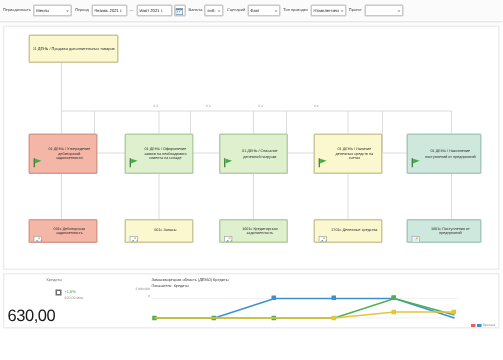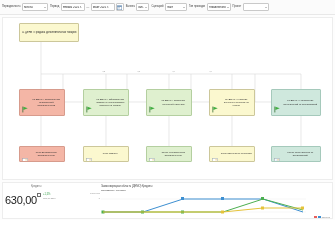--- a/index.html
+++ b/index.html
@@ -125,21 +125,21 @@
   }
   .kpi {
     position: absolute; left: 2px; top: 2px;
     width: 78px; height: 33px;
   }
   .kpi-cap {
     position: absolute; left: 26px; top: 0px;
     font-size: 2.6px; color: #6d6d6d;
   }
   .kpi-val {
-    position: absolute; left: 0px; top: 9px;
+    position: absolute; left: 0px; top: 20px;
     font-size: 11px; color: #1b1b1b;
     letter-spacing: -0.3px;
   }
   .kpi-box {
     position: absolute; left: 32px; top: 8px;
     width: 4px; height: 4px;
     border: 1px solid #6e6e6e; background: #fff;
   }
   .kpi-delta {
     position: absolute; left: 38px; top: 7.5px;

